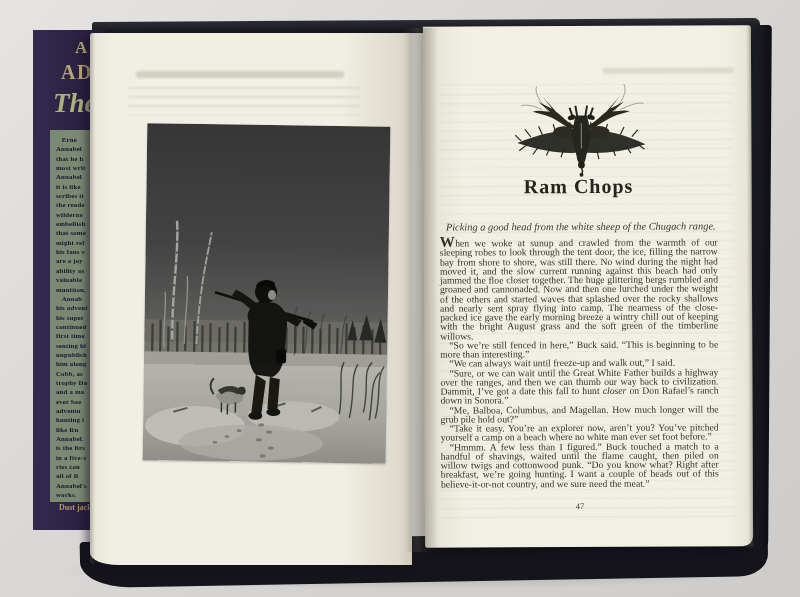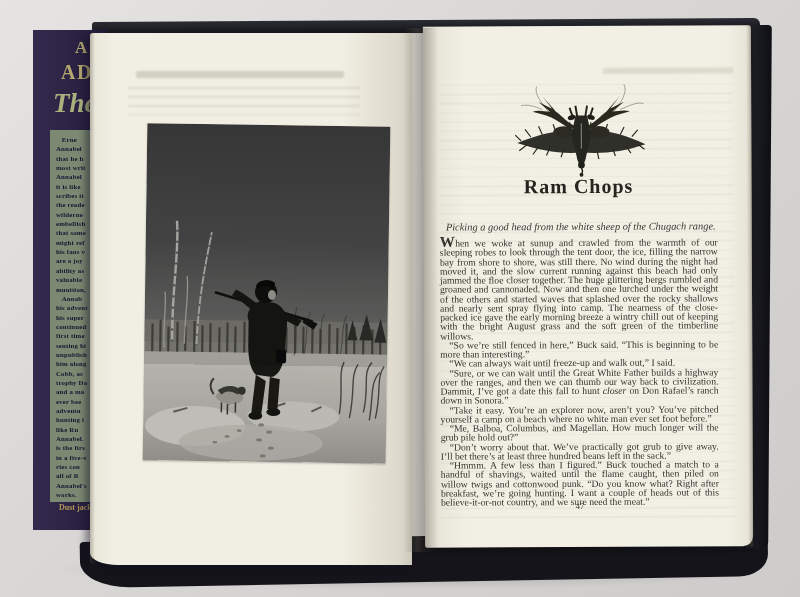--- a/index.html
+++ b/index.html
@@ -242,23 +242,22 @@
     </div>
 
     <div class="chapter-title">Ram Chops</div>
     <div class="chapter-sub">Picking a good head from the white sheep of the Chugach range.</div>
 
     <div class="bodycopy">
       <p><span class="dropcap">W</span><span>hen we woke at sunup and crawled from the warmth of our sleeping robes to look through the tent door, the ice, filling the narrow bay from shore to shore, was still there. No wind during the night had moved it, and the slow current running against this beach had only jammed the floe closer together. The huge glittering bergs rumbled and groaned and cannonaded. Now and then one lurched under the weight of the others and started waves that splashed over the rocky shallows and nearly sent spray flying into camp. The nearness of the close-packed ice gave the early morning breeze a wintry chill out of keeping with the bright August grass and the soft green of the timberline willows.</span></p>
       <p class="indent"><span>“So we’re still fenced in here,” Buck said. “This is beginning to be more than interesting.”</span></p>
       <p class="indent"><span>“We can always wait until freeze-up and walk out,” I said.</span></p>
       <p class="indent"><span>“Sure, or we can wait until the Great White Father builds a highway over the ranges, and then we can thumb our way back to civilization. Dammit, I’ve got a date this fall to hunt </span><em>closer</em><span> on Don Rafael’s ranch down in Sonora.”</span></p>
+      <p class="indent"><span>“Me, Balboa, Columbus, and Magellan. How much longer will the grub pile hold out?”</span></p>
       <p class="indent"><span>“Take it easy. You’re an explorer now, aren’t you? You’ve pitched yourself a camp on a beach where no white man ever set foot before.”</span></p>
-      <p class="indent"><span>“Me, Balboa, Columbus, and Magellan. How much longer will the grub pile hold out?”</span></p>
-      <p class="indent"><span>“Don’t worry about that. We’ve practically got grub to give away. I’ll bet there’s at least three hundred beans left in the sack.”</span></p>
       <p class="indent"><span>“Hmmm. A few less than I figured.” Buck touched a match to a handful of shavings, waited until the flame caught, then piled on willow twigs and cottonwood punk. “Do you know what? Right after breakfast, we’re going hunting. I want a couple of heads out of this believe-it-or-not country, and we sure need the meat.”</span></p>
     </div>
 
     <div class="pageno">47</div>
   </div>
 
   <div class="gutter"></div>
 </div>
 
 </body></html>

